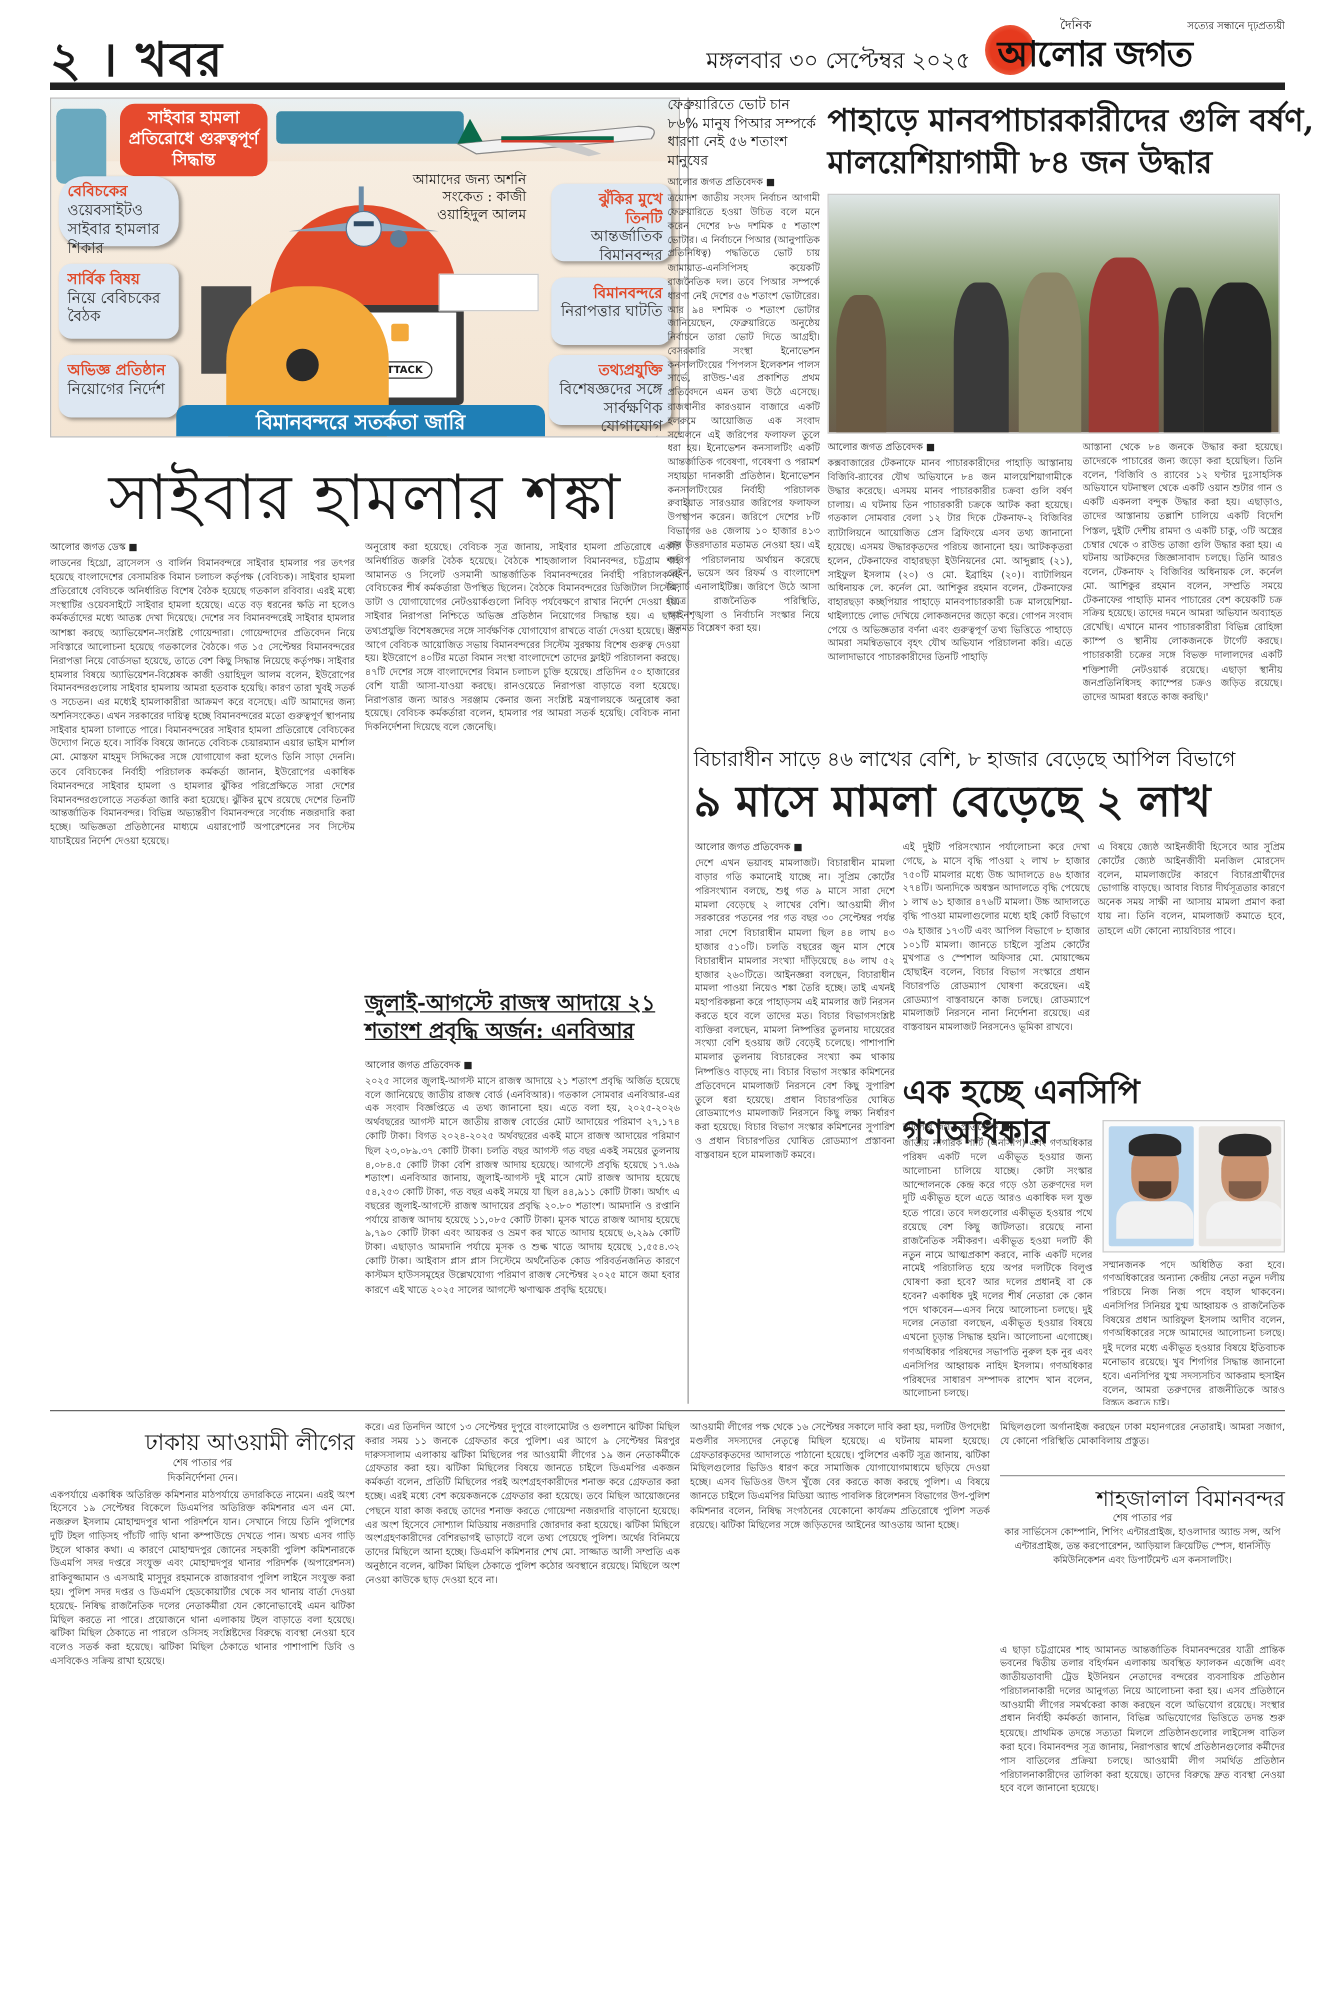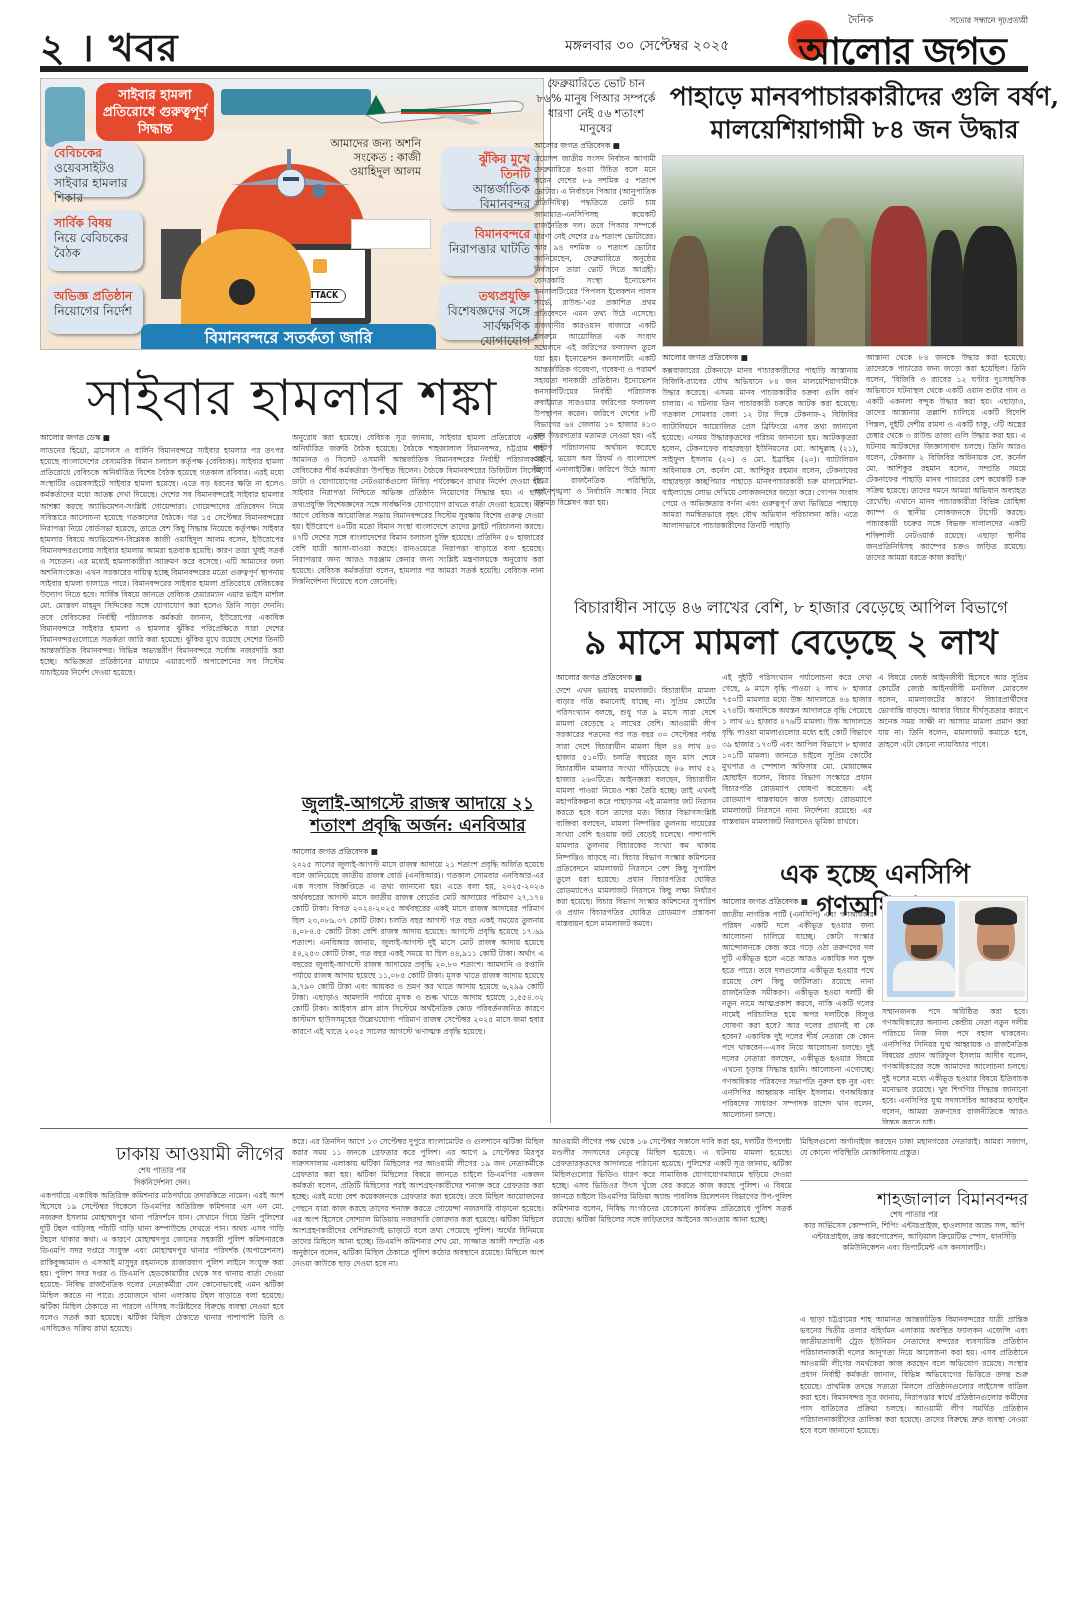--- a/index.html
+++ b/index.html
@@ -1,26 +1,26 @@
 <!DOCTYPE html>
 <html><head>
 <meta charset="utf-8">
 <style>
   * { box-sizing: border-box; margin: 0; padding: 0; }
   html, body { width: 1067px; height: 1600px; background: #ffffff; overflow: hidden; }
   body { font-family: "DejaVu Serif", "Liberation Serif", serif; color: #1a1a1a; position: relative; }
 
   .abs { position: absolute; }
   .masthead-page { left: 40px; top: 18px; font-size: 38px; font-weight: bold; letter-spacing: 1px; }
-  .masthead-date { left: 565px; top: 34px; font-size: 14px; }
+  .masthead-date { left: 565px; top: 34px; font-size: 18px; }
   .logo { left: 788px; top: 12px; width: 240px; height: 52px; }
   .logo .sun { position: absolute; left: 0; top: 8px; width: 40px; height: 40px; background: radial-gradient(circle, #e63a1e 55%, #f28b6c 100%); border-radius: 50%; }
   .logo .daily { position: absolute; left: 60px; top: 0; font-size: 10px; }
   .logo .tagline { position: absolute; right: 0; top: 2px; font-size: 8px; }
-  .logo .name { position: absolute; left: 10px; top: 10px; font-size: 37px; font-weight: bold; color: #111; letter-spacing: -1px; }
+  .logo .name { position: absolute; left: 10px; top: 10px; font-size: 28px; font-weight: bold; color: #111; letter-spacing: -1px; }
   .topbar { left: 40px; top: 66px; width: 988px; height: 6px; background: #222; }
 
   .vrule { position: absolute; width: 1px; background: #999; }
   .hrule { position: absolute; height: 1px; background: #999; }
 
   
   .info { left: 40px; top: 78px; width: 504px; height: 272px; border: 1px solid #bbb; background: linear-gradient(#f7efe4, #f4e5d3); overflow: hidden; }
   .info .sky { position: absolute; left: 0; top: 0; width: 100%; height: 50px; background: linear-gradient(#e9f0f2, #f4e6d6); }
   .info .terminal { position: absolute; left: 180px; top: 10px; width: 150px; height: 26px; background: #3d8aa6; border-radius: 4px; }
   .info .tower { position: absolute; left: 4px; top: 8px; width: 40px; height: 60px; background: #6aa9bf; border-radius: 6px; }
@@ -40,21 +40,21 @@
   .info .code { position: absolute; left: 120px; top: 150px; width: 40px; height: 70px; background: #4a4a4a; }
   .info .plane-mid { position: absolute; left: 190px; top: 70px; width: 120px; height: 60px; }
   .info .banner { position: absolute; left: 100px; top: 245px; width: 295px; height: 28px; background: #1f7fb6; color: #fff; border-radius: 8px 8px 0 0; font-size: 16px; text-align: center; line-height: 28px; font-weight: bold; }
 
   .headline-big { left: 40px; top: 360px; width: 504px; text-align: center; font-size: 50px; font-weight: normal; letter-spacing: 1px; }
 
   .col { position: absolute; font-size: 7.6px; line-height: 11.1px; text-align: justify; color: #333; overflow: hidden; font-family: "DejaVu Sans", sans-serif; }
   .col .byline { font-weight: normal; color: #222; display: block; margin-bottom: 2px; }
   .col p { margin: 0; text-indent: 0; }
 
-  .sub-headline { position: absolute; text-align: center; font-weight: bold; }
+  .sub-headline { position: absolute; text-align: left; font-weight: bold; }
 
   .photo { position: absolute; border: 1px solid #ccc; overflow: hidden; }
   .photo-rescue { left: 662px; top: 155px; width: 362px; height: 192px; background: linear-gradient(180deg, #dfe6e6 0%, #a9b79a 25%, #7b9162 45%, #6d7a54 60%, #6a5d4c 100%); }
   .photo-rescue .person { position: absolute; bottom: 0; border-radius: 40% 40% 0 0; }
   .portrait { position: absolute; border-radius: 2px; overflow: hidden; }
   .portrait .face { position: absolute; left: 18px; top: 12px; width: 38px; height: 48px; background: #c89270; border-radius: 45% 45% 40% 40%; }
   .portrait .hair { position: absolute; left: 16px; top: 6px; width: 42px; height: 18px; background: #2a2a2a; border-radius: 50% 50% 20% 20%; }
   .portrait .shirt { position: absolute; left: 6px; top: 60px; width: 62px; height: 30px; background: #f1f1f1; border-radius: 14px 14px 0 0; }
   .portrait .beard { position: absolute; left: 24px; top: 44px; width: 26px; height: 14px; background: #3a2a22; border-radius: 0 0 50% 50%; opacity: 0.85; }
 

